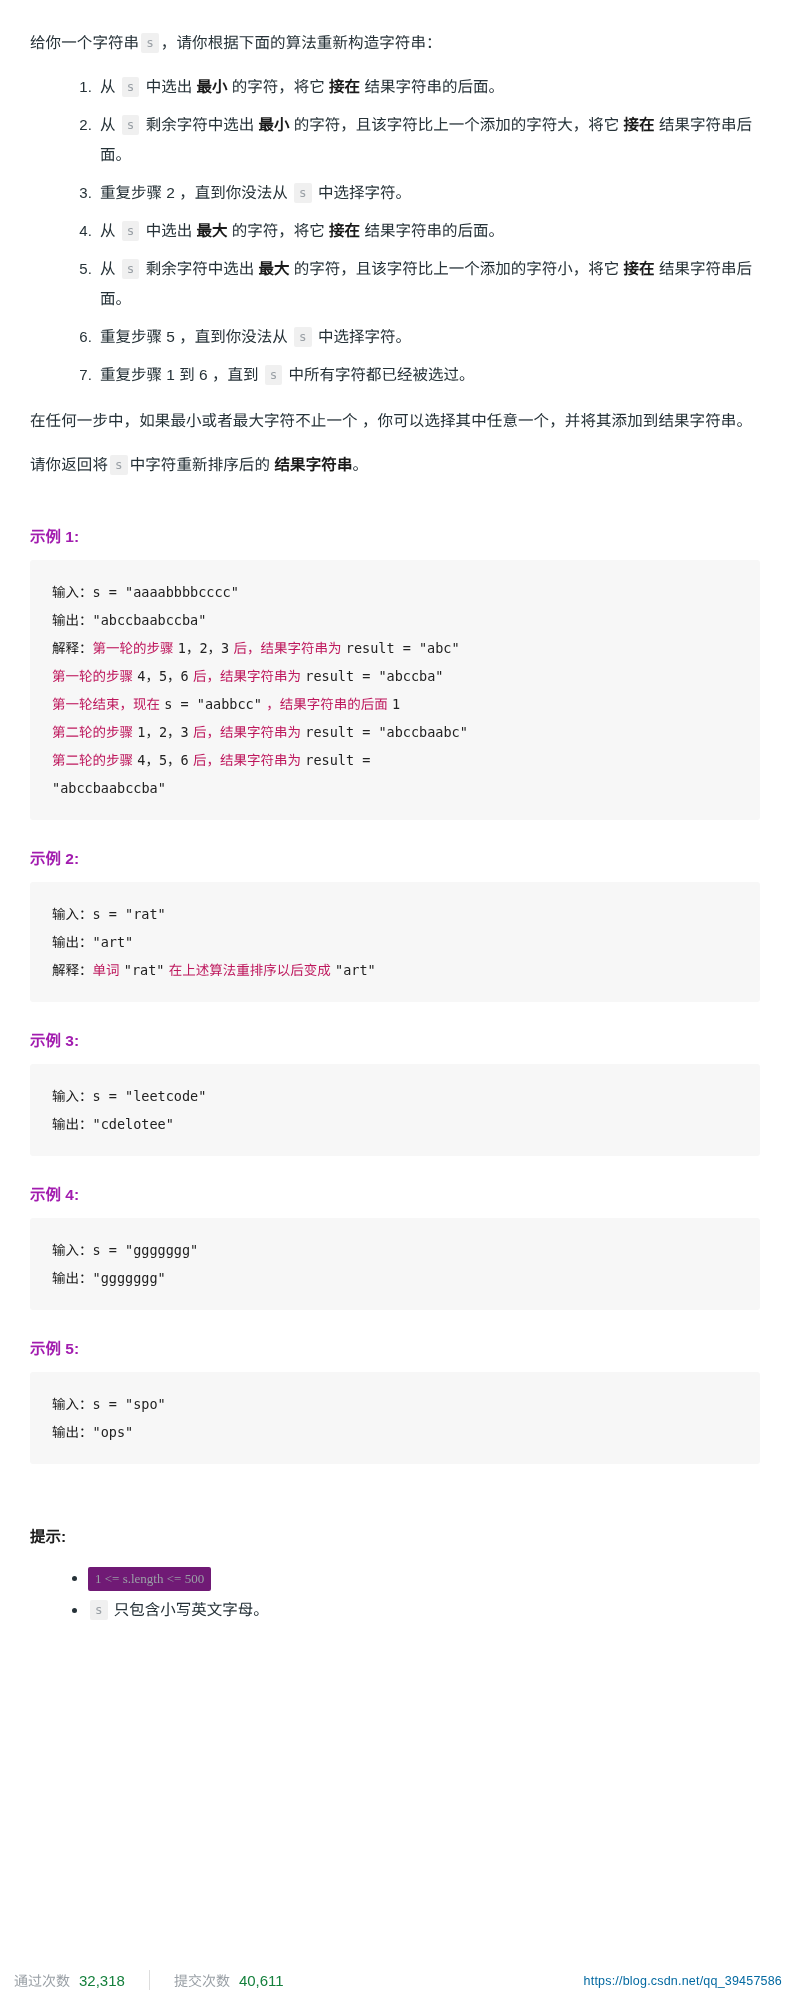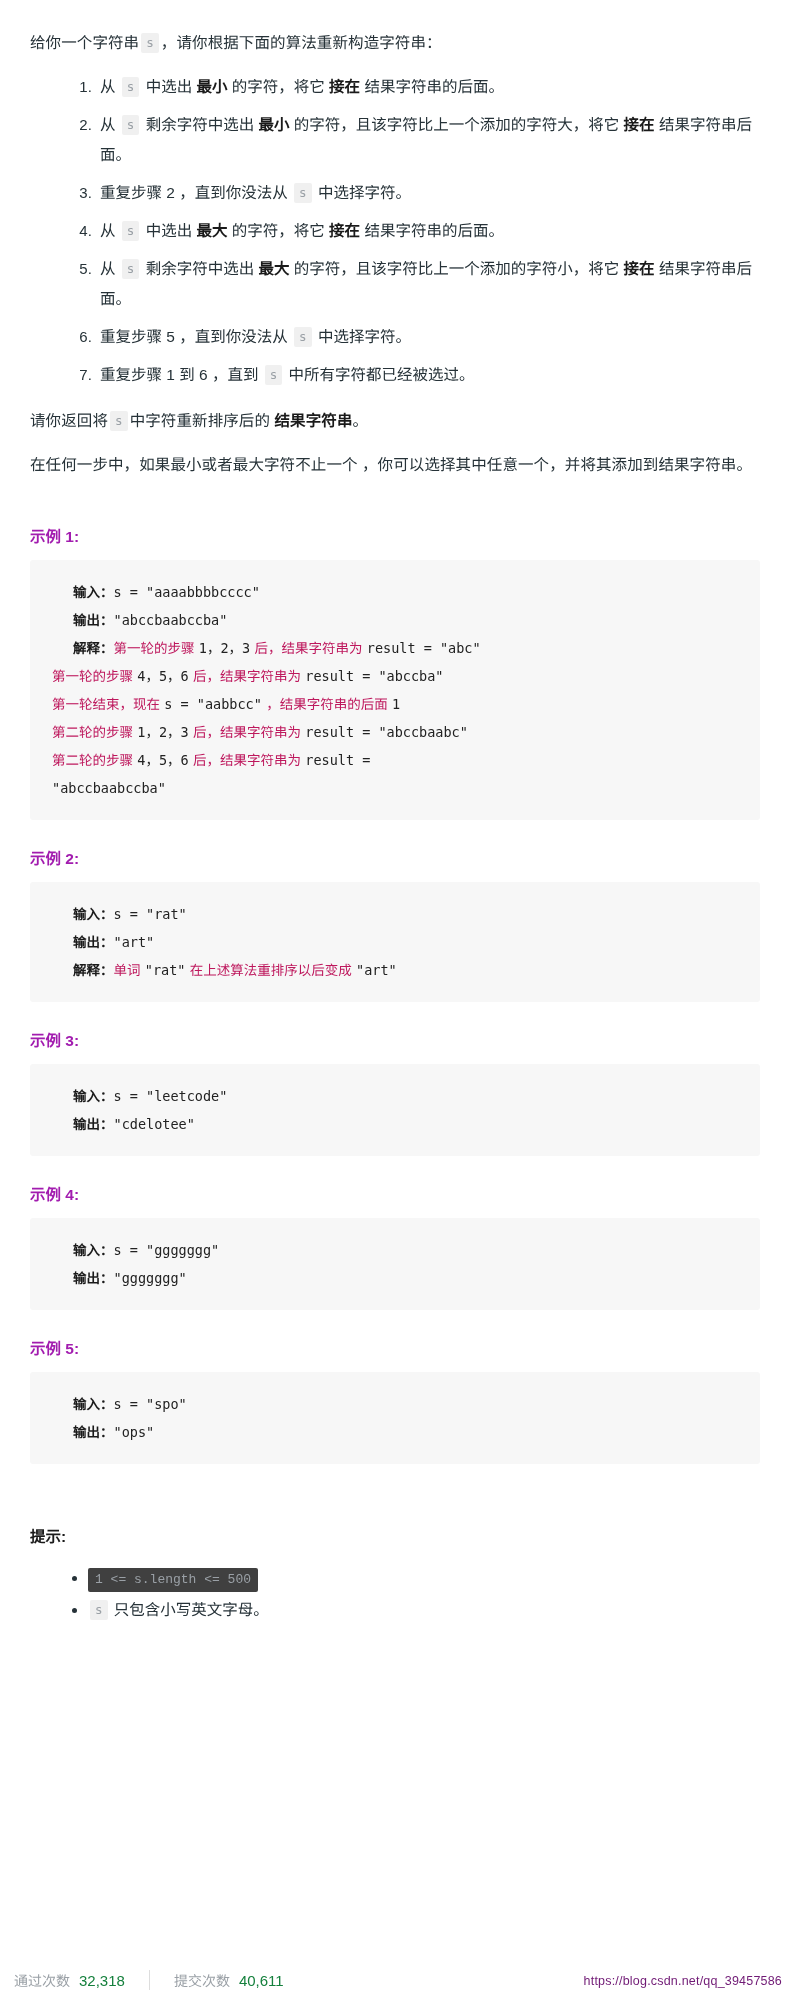--- a/index.html
+++ b/index.html
@@ -90,23 +90,22 @@
     font-family: "DejaVu Sans Mono", "Liberation Mono", monospace;
     font-size: 13.5px;
     line-height: 28px;
     color: #222222;
     white-space: pre-wrap;
     word-break: break-word;
     overflow: visible;
   }
   pre.ex-block .lbl {
     font-family: "DejaVu Serif", "Liberation Serif", serif;
-    font-weight: 700;
+    font-weight: 400;
     color: #1a1a1a;
-    margin-left: 21px;
   }
   pre.ex-block .cn {
     font-family: "DejaVu Serif", "Liberation Serif", serif;
     color: #be185d;
   }
   pre.ex-block .mono {
     font-family: "DejaVu Sans Mono", "Liberation Mono", monospace;
     color: #222222;
   }
 
@@ -119,23 +118,23 @@
   }
   ul.hints {
     margin: 0;
     padding-left: 58px;
     font-size: 15.5px;
     line-height: 32px;
   }
   ul.hints > li { margin: 0; }
   .chip-wide {
     display: inline-block;
-    background: #404040;
+    background: #701a75;
     color: #9aa0a6;
-    font-family: Liberation Mono, monospace;
+    font-family: Liberation Serif, serif;
     font-size: 13px;
     line-height: 20px;
     padding: 2px 7px;
     border-radius: 2px;
   }
 
   
   .footer {
     position: absolute;
     left: 0;
@@ -165,21 +164,21 @@
     width: 1px;
     height: 20px;
     background: #dddddd;
     margin: 0 24px;
   }
   .watermark {
     position: absolute;
     right: 8px;
     bottom: 22px;
     font-size: 12.5px;
-    color: #701a75;
+    color: #0369a1;
     letter-spacing: 0.2px;
     white-space: nowrap;
     user-select: none;
   }
 </style>
 </head>
 <body>
 
 <div class="page">
   <div class="content">
@@ -191,25 +190,25 @@
     <ol class="steps">
         <li><span>从 </span><span class="chip">s</span><span> 中选出 </span><b>最小</b><span> 的字符，将它 </span><b>接在</b><span> 结果字符串的后面。</span></li>
         <li><span>从 </span><span class="chip">s</span><span> 剩余字符中选出 </span><b>最小</b><span> 的字符，且该字符比上一个添加的字符大，将它 </span><b>接在</b><span> 结果字符串后面。</span></li>
         <li><span>重复步骤 2 ，直到你没法从 </span><span class="chip">s</span><span> 中选择字符。</span></li>
         <li><span>从 </span><span class="chip">s</span><span> 中选出 </span><b>最大</b><span> 的字符，将它 </span><b>接在</b><span> 结果字符串的后面。</span></li>
         <li><span>从 </span><span class="chip">s</span><span> 剩余字符中选出 </span><b>最大</b><span> 的字符，且该字符比上一个添加的字符小，将它 </span><b>接在</b><span> 结果字符串后面。</span></li>
         <li><span>重复步骤 5 ，直到你没法从 </span><span class="chip">s</span><span> 中选择字符。</span></li>
         <li><span>重复步骤 1 到 6 ，直到 </span><span class="chip">s</span><span> 中所有字符都已经被选过。</span></li>
       </ol>
 
+    <p class="para">在任何一步中，如果最小或者最大字符不止一个 ，你可以选择其中任意一个，并将其添加到结果字符串。</p>
+
     <p class="para">
       <span>请你返回将</span><span class="chip">s</span><span>中字符重新排序后的</span> <b>结果字符串</b><span>。</span>
     </p>
-
-    <p class="para">在任何一步中，如果最小或者最大字符不止一个 ，你可以选择其中任意一个，并将其添加到结果字符串。</p>
 
     <div id="examples">
         <h3 class="ex-head first">示例 1:</h3>
         <pre class="ex-block"><span><span class="lbl">输入：</span><span class="mono">s = "aaaabbbbcccc"</span></span>
 <span><span class="lbl">输出：</span><span class="mono">"abccbaabccba"</span></span>
 <span><span class="lbl">解释：</span><span class="cn">第一轮的步骤 </span><span class="mono">1，2，3</span><span class="cn"> 后，结果字符串为 </span><span class="mono">result = "abc"</span></span>
 <span><span class="cn">第一轮的步骤 </span><span class="mono">4，5，6</span><span class="cn"> 后，结果字符串为 </span><span class="mono">result = "abccba"</span></span>
 <span><span class="cn">第一轮结束，现在 </span><span class="mono">s = "aabbcc"</span><span class="cn"> ，结果字符串的后面 </span><span class="mono">1</span></span>
 <span><span class="cn">第二轮的步骤 </span><span class="mono">1，2，3</span><span class="cn"> 后，结果字符串为 </span><span class="mono">result = "abccbaabc"</span></span>
 <span><span class="cn">第二轮的步骤 </span><span class="mono">4，5，6</span><span class="cn"> 后，结果字符串为 </span><span class="mono">result = </span></span>

